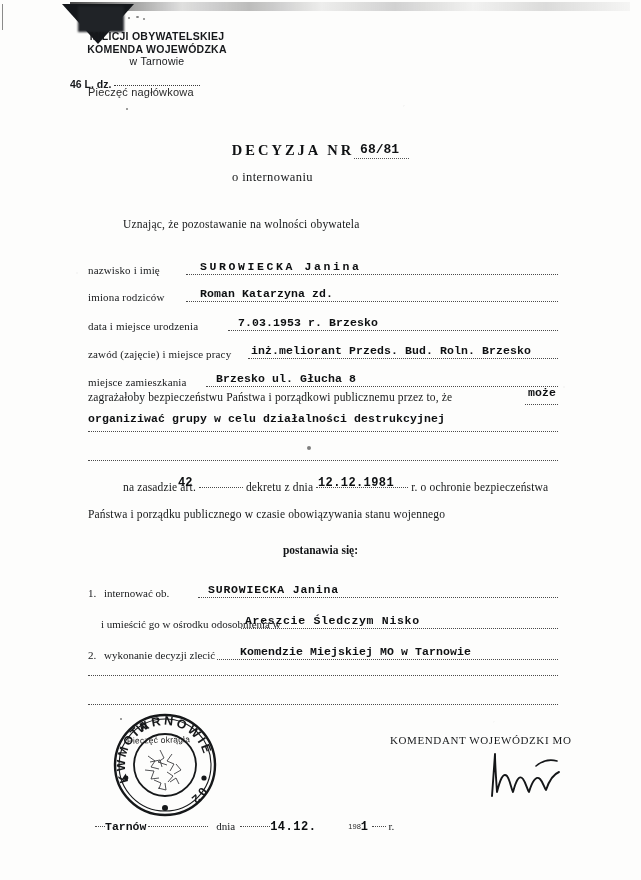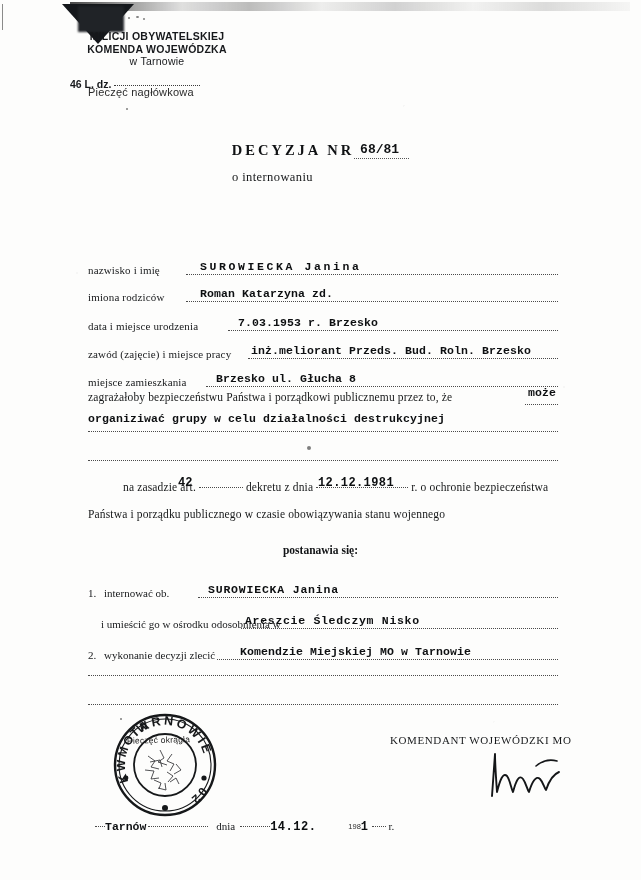--- a/index.html
+++ b/index.html
@@ -335,20 +335,21 @@
   <div class="ldz-row">
     <span>46 L. dz.</span><span class="ldz-dots"></span>
   </div>
   <div class="seal-caption">Pieczęć nagłówkowa</div>
 
   <div class="doc-title">
     <span>DECYZJA NR</span><span class="nr-value">68/81</span>
   </div>
   <div class="doc-subtitle">o internowaniu</div>
 
+  <div class="intro">Uznając, że pozostawanie na wolności obywatela</div>
 
   <div class="field-row" style="top:250px;">
     <span class="field-label">nazwisko i imię</span>
     <span class="field-line" style="left:98px;"></span>
     <span class="typed spread" style="left:112px;">SUROWIECKA  Janina</span>
   </div>
 
   <div class="field-row" style="top:277px;">
     <span class="field-label">imiona rodziców</span>
     <span class="field-line" style="left:98px;"></span>

